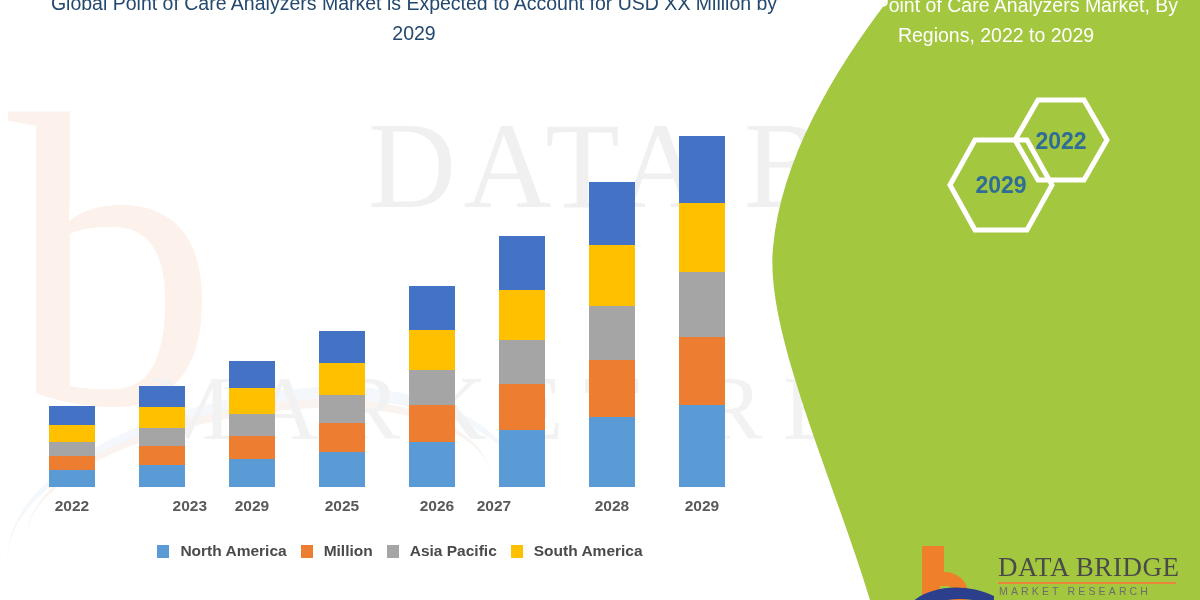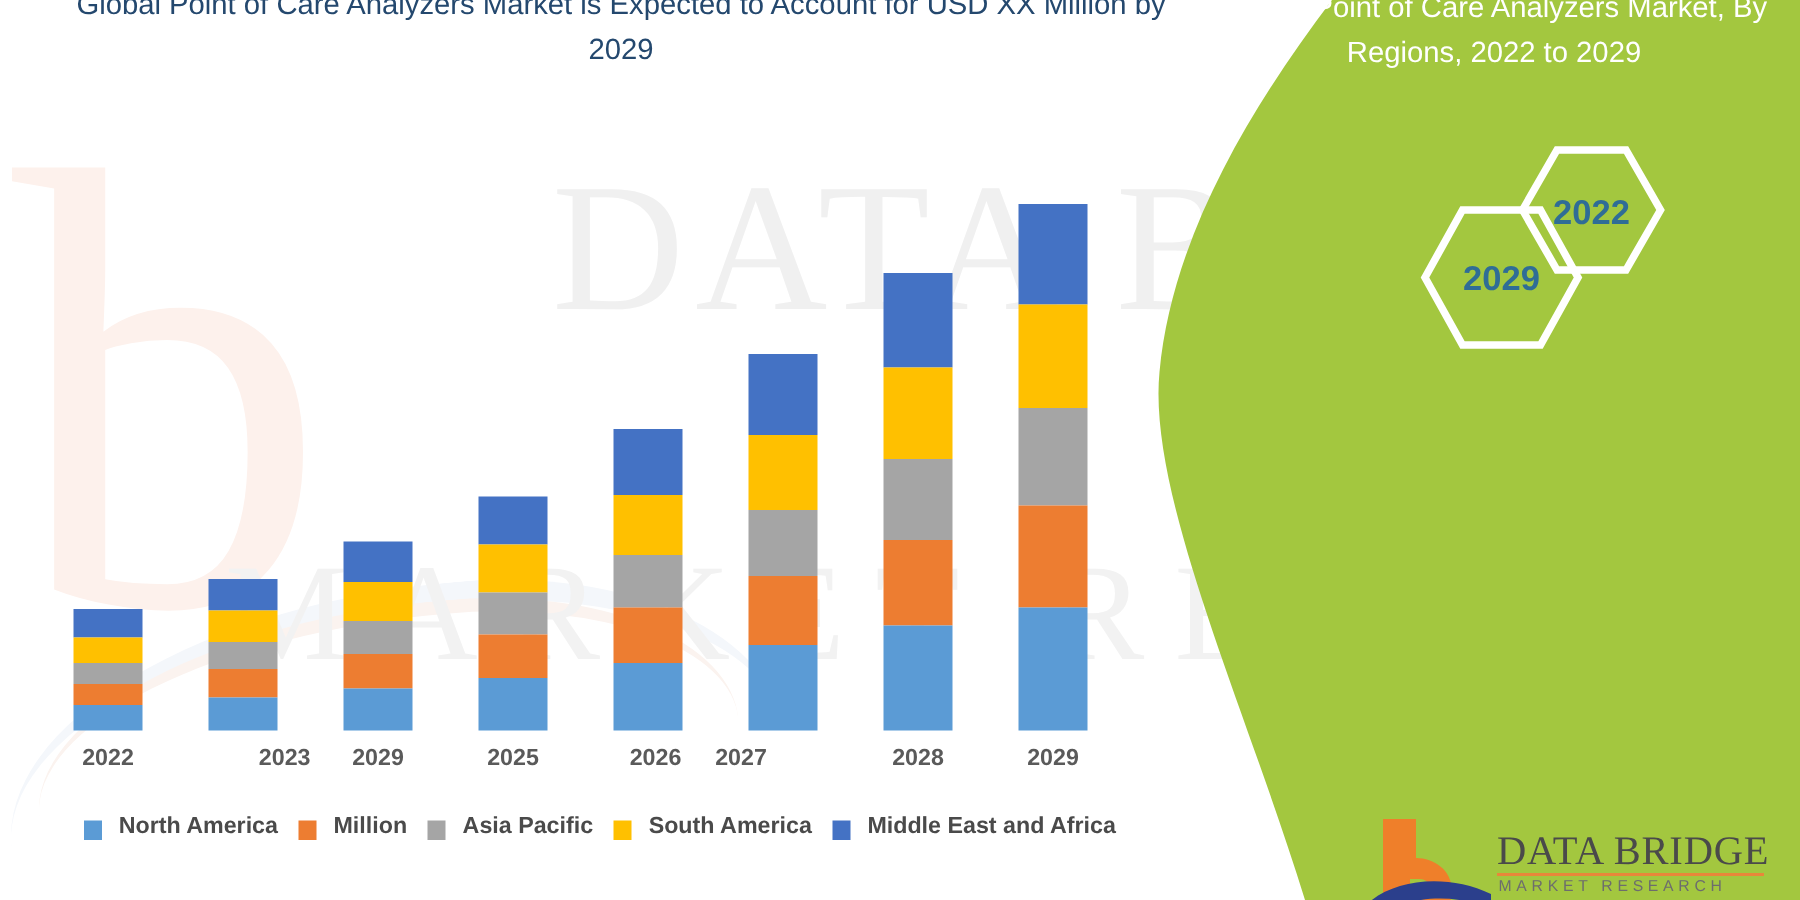--- a/index.html
+++ b/index.html
@@ -92,21 +92,21 @@
   .xlabels { position:absolute; left:0; top:497px; width:820px; height:24px; }
   .xlabel {
     position:absolute; width:90px; text-align:center;
     color:#5a5a5a; font-size:15.5px; font-weight:700;
   }
 
   .legend {
     position:absolute; left:0; top:538px; width:800px; height:26px;
     display:flex; justify-content:center; align-items:center; gap:14px;
   }
-  .legend-item { display:flex; align-items:flex-end; gap:11px; }
+  .legend-item { display:flex; align-items:center; gap:11px; }
   .legend-swatch { width:12px; height:13px; display:block; }
   .legend-label { color:#4a4a4a; font-size:15.5px; font-weight:700; white-space:nowrap; }
 </style>
 </head>
 <body>
 
 <div id="canvas">
 
   <div class="wm-layer">
     <div class="wm-b">b</div>
@@ -198,24 +198,20 @@
         <span class="legend-label">Million</span>
       </div>
       <div class="legend-item">
         <span class="legend-swatch" style="background: rgb(165, 165, 165);"></span>
         <span class="legend-label">Asia Pacific</span>
       </div>
       <div class="legend-item">
         <span class="legend-swatch" style="background: rgb(255, 192, 0);"></span>
         <span class="legend-label">South America</span>
       </div>
-      <div class="legend-item">
-        <span class="legend-swatch" style="background: rgb(68, 114, 196);"></span>
-        <span class="legend-label">Middle East and Africa</span>
-      </div>
     </div>
 
   <div class="green-panel">
     <svg width="430" height="600" viewBox="0 0 430 600">
       <path d="M 430 0 L 430 600 L 100 600 C 60 470 -5 330 3 248 C 11 160 62 74 118 0 Z" fill="#a3c73f"></path>
     </svg>
 
     <div class="hexwrap">
       <svg width="430" height="600" viewBox="0 0 430 600">
 

